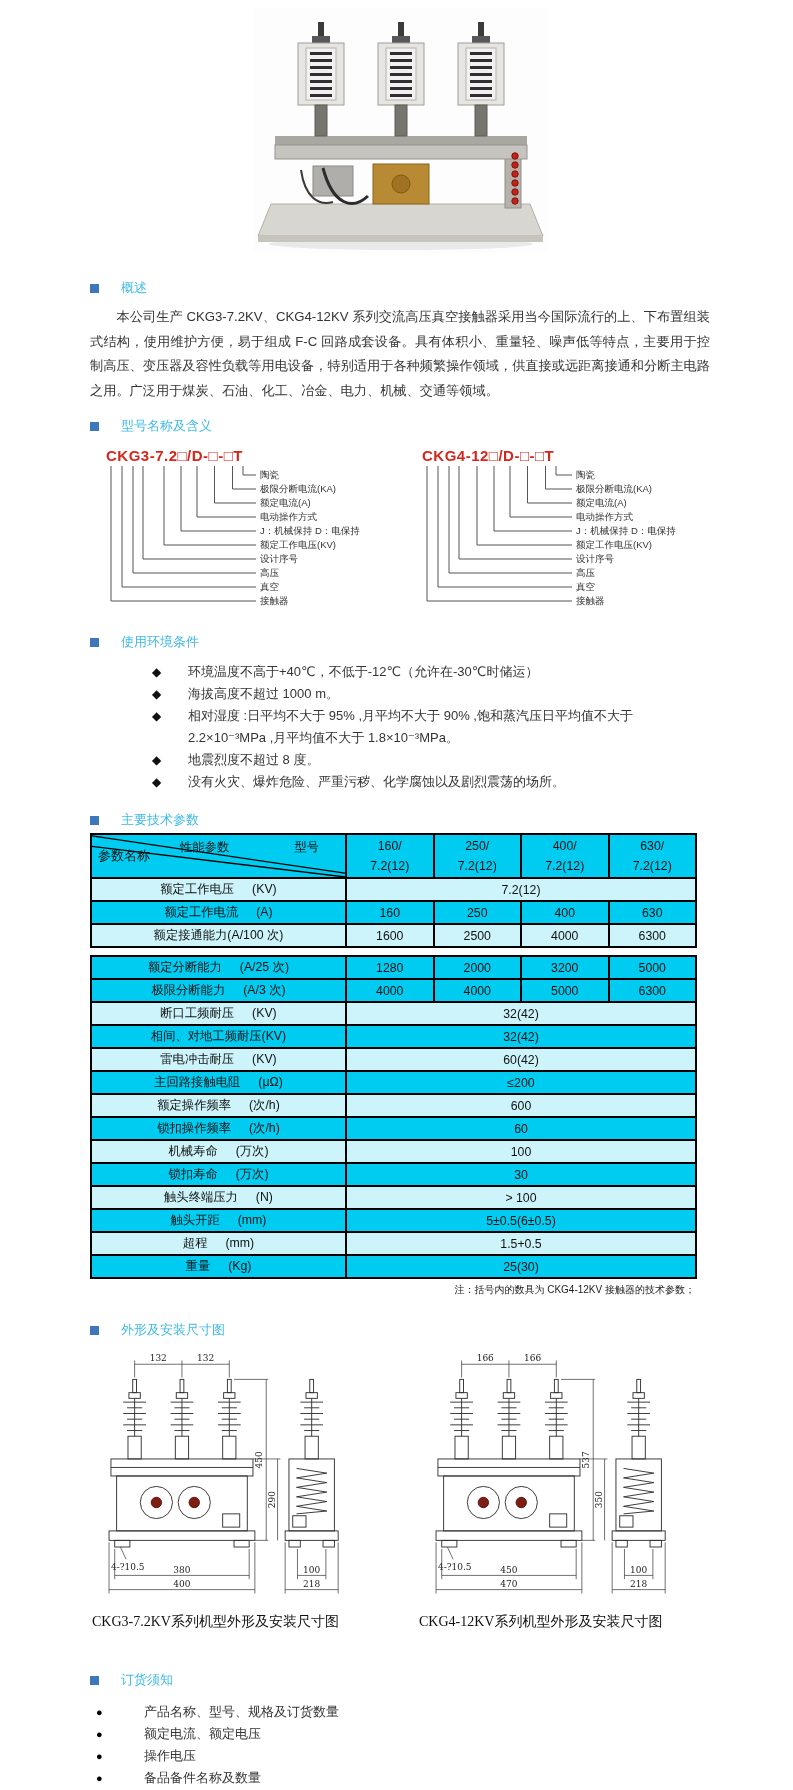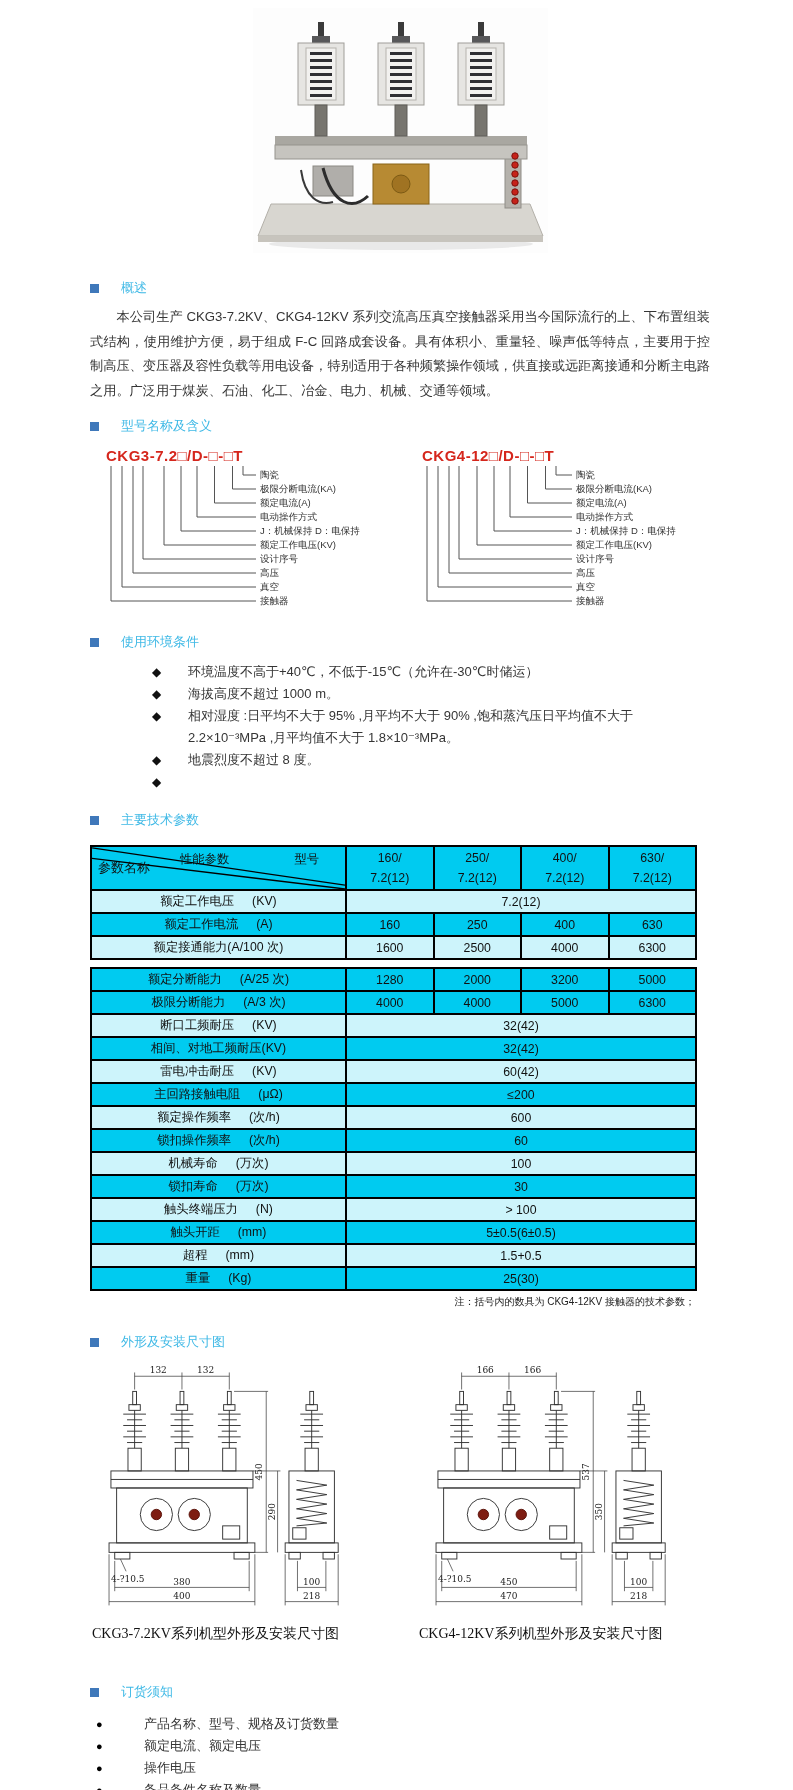--- a/index.html
+++ b/index.html
@@ -21,21 +21,21 @@
   .dg-line{stroke:#555;stroke-width:1;fill:none}
   .dg-label{font-size:9.5px;fill:#333}
   
   .blist{list-style:none;margin:10px 0 0 62px}
   .blist li{display:flex;align-items:flex-start;line-height:21.5px;font-size:13px;color:#353535;margin-bottom:0.5px}
   .blist .mark{flex:0 0 14px;margin-right:22px;font-size:12px;color:#111;transform:translateY(.5px)}
   .olist{list-style:none;margin:12px 0 0 6px}
   .olist li{display:flex;align-items:flex-start;line-height:22px;font-size:13px;color:#353535}
   .olist .mark{flex:0 0 12px;margin-right:36px;font-size:11px;color:#000}
   
-  .tbl-wrap{margin-top:16px;width:605px}
+  .tbl-wrap{margin-top:4px;width:605px}
   table.spec{border-collapse:collapse;table-layout:fixed;width:605px}
   table.spec td{border:2px solid #000;height:23px;padding:0 3px;font-size:12.3px;color:#111;text-align:center;vertical-align:middle}
   table.spec tr.head td{height:44px}
   tr.bright td{background:#00cbf0}
   tr.light td{background:#cdf4fb}
   td.corner{position:relative;padding:0}
   td.corner svg{position:absolute;inset:0;width:100%;height:100%}
   td.corner .ct{position:absolute;top:4px;left:88px;font-size:12.3px}
   td.corner .cr{position:absolute;top:4px;right:26px;font-size:12.3px}
   td.corner .cb{position:absolute;bottom:12px;left:6px;font-size:13px}
@@ -186,36 +186,37 @@
     </svg>
   </div>
 
   <div class="sec-head mt3">
     <span class="sq"></span>
     <span>使用环境条件</span>
   </div>
   <ul class="blist">
     <li>
         <span class="mark">◆</span>
-        <span>环境温度不高于+40℃，不低于-15℃（允许在-30℃时储运）</span>
+        <span>环境温度不高于+40℃，不低于-12℃（允许在-30℃时储运）</span>
       </li>
     <li>
         <span class="mark">◆</span>
         <span>海拔高度不超过 1000 m。</span>
       </li>
     <li>
         <span class="mark">◆</span>
         <span>相对湿度 :日平均不大于 95% ,月平均不大于 90% ,饱和蒸汽压日平均值不大于 2.2×10⁻³MPa ,月平均值不大于 1.8×10⁻³MPa。</span>
       </li>
     <li>
         <span class="mark">◆</span>
         <span>地震烈度不超过 8 度。</span>
       </li>
     <li>
         <span class="mark">◆</span>
+        <span>没有火灾、爆炸危险、严重污秽、化学腐蚀以及剧烈震荡的场所。</span>
       </li>
   </ul>
 
   <div class="sec-head mt4">
     <span class="sq"></span>
     <span>主要技术参数</span>
   </div>
   <div class="tbl-wrap">
     <table class="spec">
       <colgroup>

